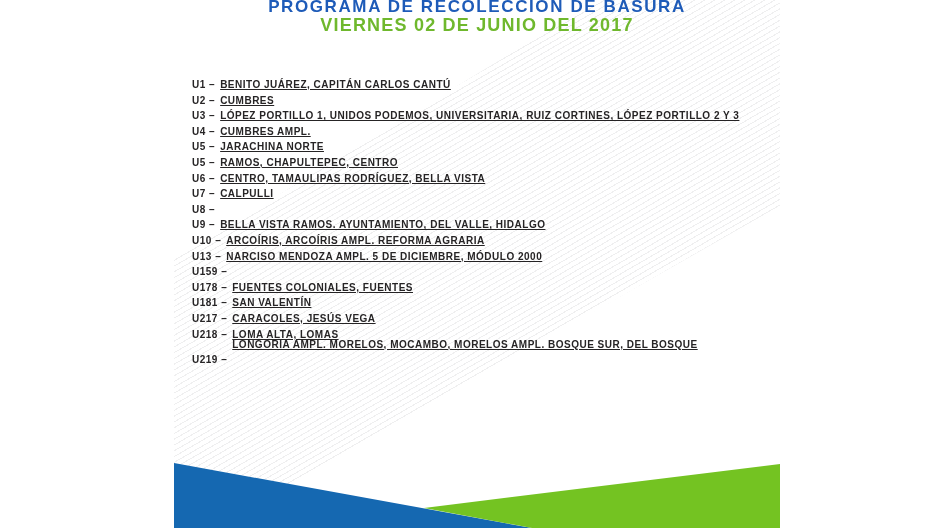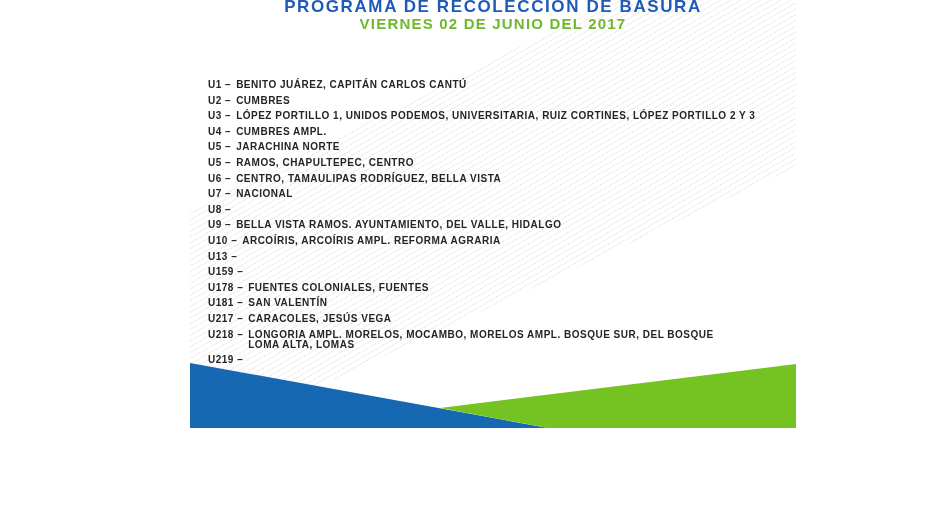--- a/index.html
+++ b/index.html
@@ -7,22 +7,22 @@
   body { font-family: "Liberation Sans", sans-serif; }
 
   .page {
     position: relative;
     width: 940px; height: 528px;
     background: #ffffff;
   }
 
   .doc {
     position: absolute;
-    left: 190px; top: 0;
-    width: 606px; height: 428px;
+    left: 174px; top: 0;
+    width: 606px; height: 528px;
     overflow: hidden;
   }
 
   
   .hatch {
     position: absolute;
     inset: 0;
     background: repeating-linear-gradient(
       150deg,
       rgba(130,130,135,0.13) 0px,
@@ -43,21 +43,21 @@
   }
   .title {
     color: var(--title-blue, #1e5bb8);
     font-size: 17px;
     font-weight: bold;
     letter-spacing: 1.6px;
     white-space: nowrap;
   }
   .subtitle {
     color: var(--subtitle-green, #6fb82d);
-    font-size: 15px;
+    font-size: 18px;
     font-weight: bold;
     letter-spacing: 1.2px;
     white-space: nowrap;
   }
 
   .route-list {
     position: absolute;
     left: 18px; top: 80px;
     width: 580px;
     z-index: 2;
@@ -67,21 +67,21 @@
     letter-spacing: 0.5px;
   }
   .route-row {
     display: flex;
     align-items: flex-start;
     margin-bottom: 5.6px;
     line-height: 10px;
   }
   .route-code { white-space: nowrap; margin-right: 5px; }
   .route-desc { }
-  .desc-line { display: block; white-space: nowrap; }
+  .desc-line { display: block; white-space: nowrap; text-decoration: underline; }
 
   .footer-shapes {
     position: absolute;
     left: 0; bottom: 0;
     width: 606px; height: 528px;
     z-index: 1;
     display: block;
   }
   .wedge-blue  { fill: var(--wedge-blue, #1568b1); }
   .wedge-green { fill: var(--wedge-green, #74c322); }
@@ -143,40 +143,43 @@
         </div>
         <div class="route-row">
           <span class="route-code"><span>U6</span> <span>–</span></span>
           <span class="route-desc">
             <span class="desc-line">CENTRO, TAMAULIPAS RODRÍGUEZ, BELLA VISTA</span>
           </span>
         </div>
         <div class="route-row">
           <span class="route-code"><span>U7</span> <span>–</span></span>
           <span class="route-desc">
-            <span class="desc-line">NACIONAL</span>
+            <span class="desc-line">CALPULLI</span>
           </span>
         </div>
         <div class="route-row">
           <span class="route-code"><span>U8</span> <span>–</span></span>
         </div>
         <div class="route-row">
           <span class="route-code"><span>U9</span> <span>–</span></span>
           <span class="route-desc">
             <span class="desc-line">BELLA VISTA RAMOS. AYUNTAMIENTO, DEL VALLE, HIDALGO</span>
           </span>
         </div>
         <div class="route-row">
           <span class="route-code"><span>U10</span> <span>–</span></span>
           <span class="route-desc">
             <span class="desc-line">ARCOÍRIS, ARCOÍRIS AMPL. REFORMA AGRARIA</span>
           </span>
         </div>
         <div class="route-row">
           <span class="route-code"><span>U13</span> <span>–</span></span>
+          <span class="route-desc">
+            <span class="desc-line">NARCISO MENDOZA AMPL. 5 DE DICIEMBRE, MÓDULO 2000</span>
+          </span>
         </div>
         <div class="route-row">
           <span class="route-code"><span>U159</span> <span>–</span></span>
         </div>
         <div class="route-row">
           <span class="route-code"><span>U178</span> <span>–</span></span>
           <span class="route-desc">
             <span class="desc-line">FUENTES COLONIALES, FUENTES</span>
           </span>
         </div>
@@ -188,22 +191,22 @@
         </div>
         <div class="route-row">
           <span class="route-code"><span>U217</span> <span>–</span></span>
           <span class="route-desc">
             <span class="desc-line">CARACOLES, JESÚS VEGA</span>
           </span>
         </div>
         <div class="route-row">
           <span class="route-code"><span>U218</span> <span>–</span></span>
           <span class="route-desc">
+            <span class="desc-line">LOMA ALTA, LOMAS</span>
             <span class="desc-line">LONGORIA AMPL. MORELOS, MOCAMBO, MORELOS AMPL. BOSQUE SUR, DEL BOSQUE</span>
-            <span class="desc-line">LOMA ALTA, LOMAS</span>
           </span>
         </div>
         <div class="route-row">
           <span class="route-code"><span>U219</span> <span>–</span></span>
         </div>
       </div>
 
   </div>
 </div>
 

